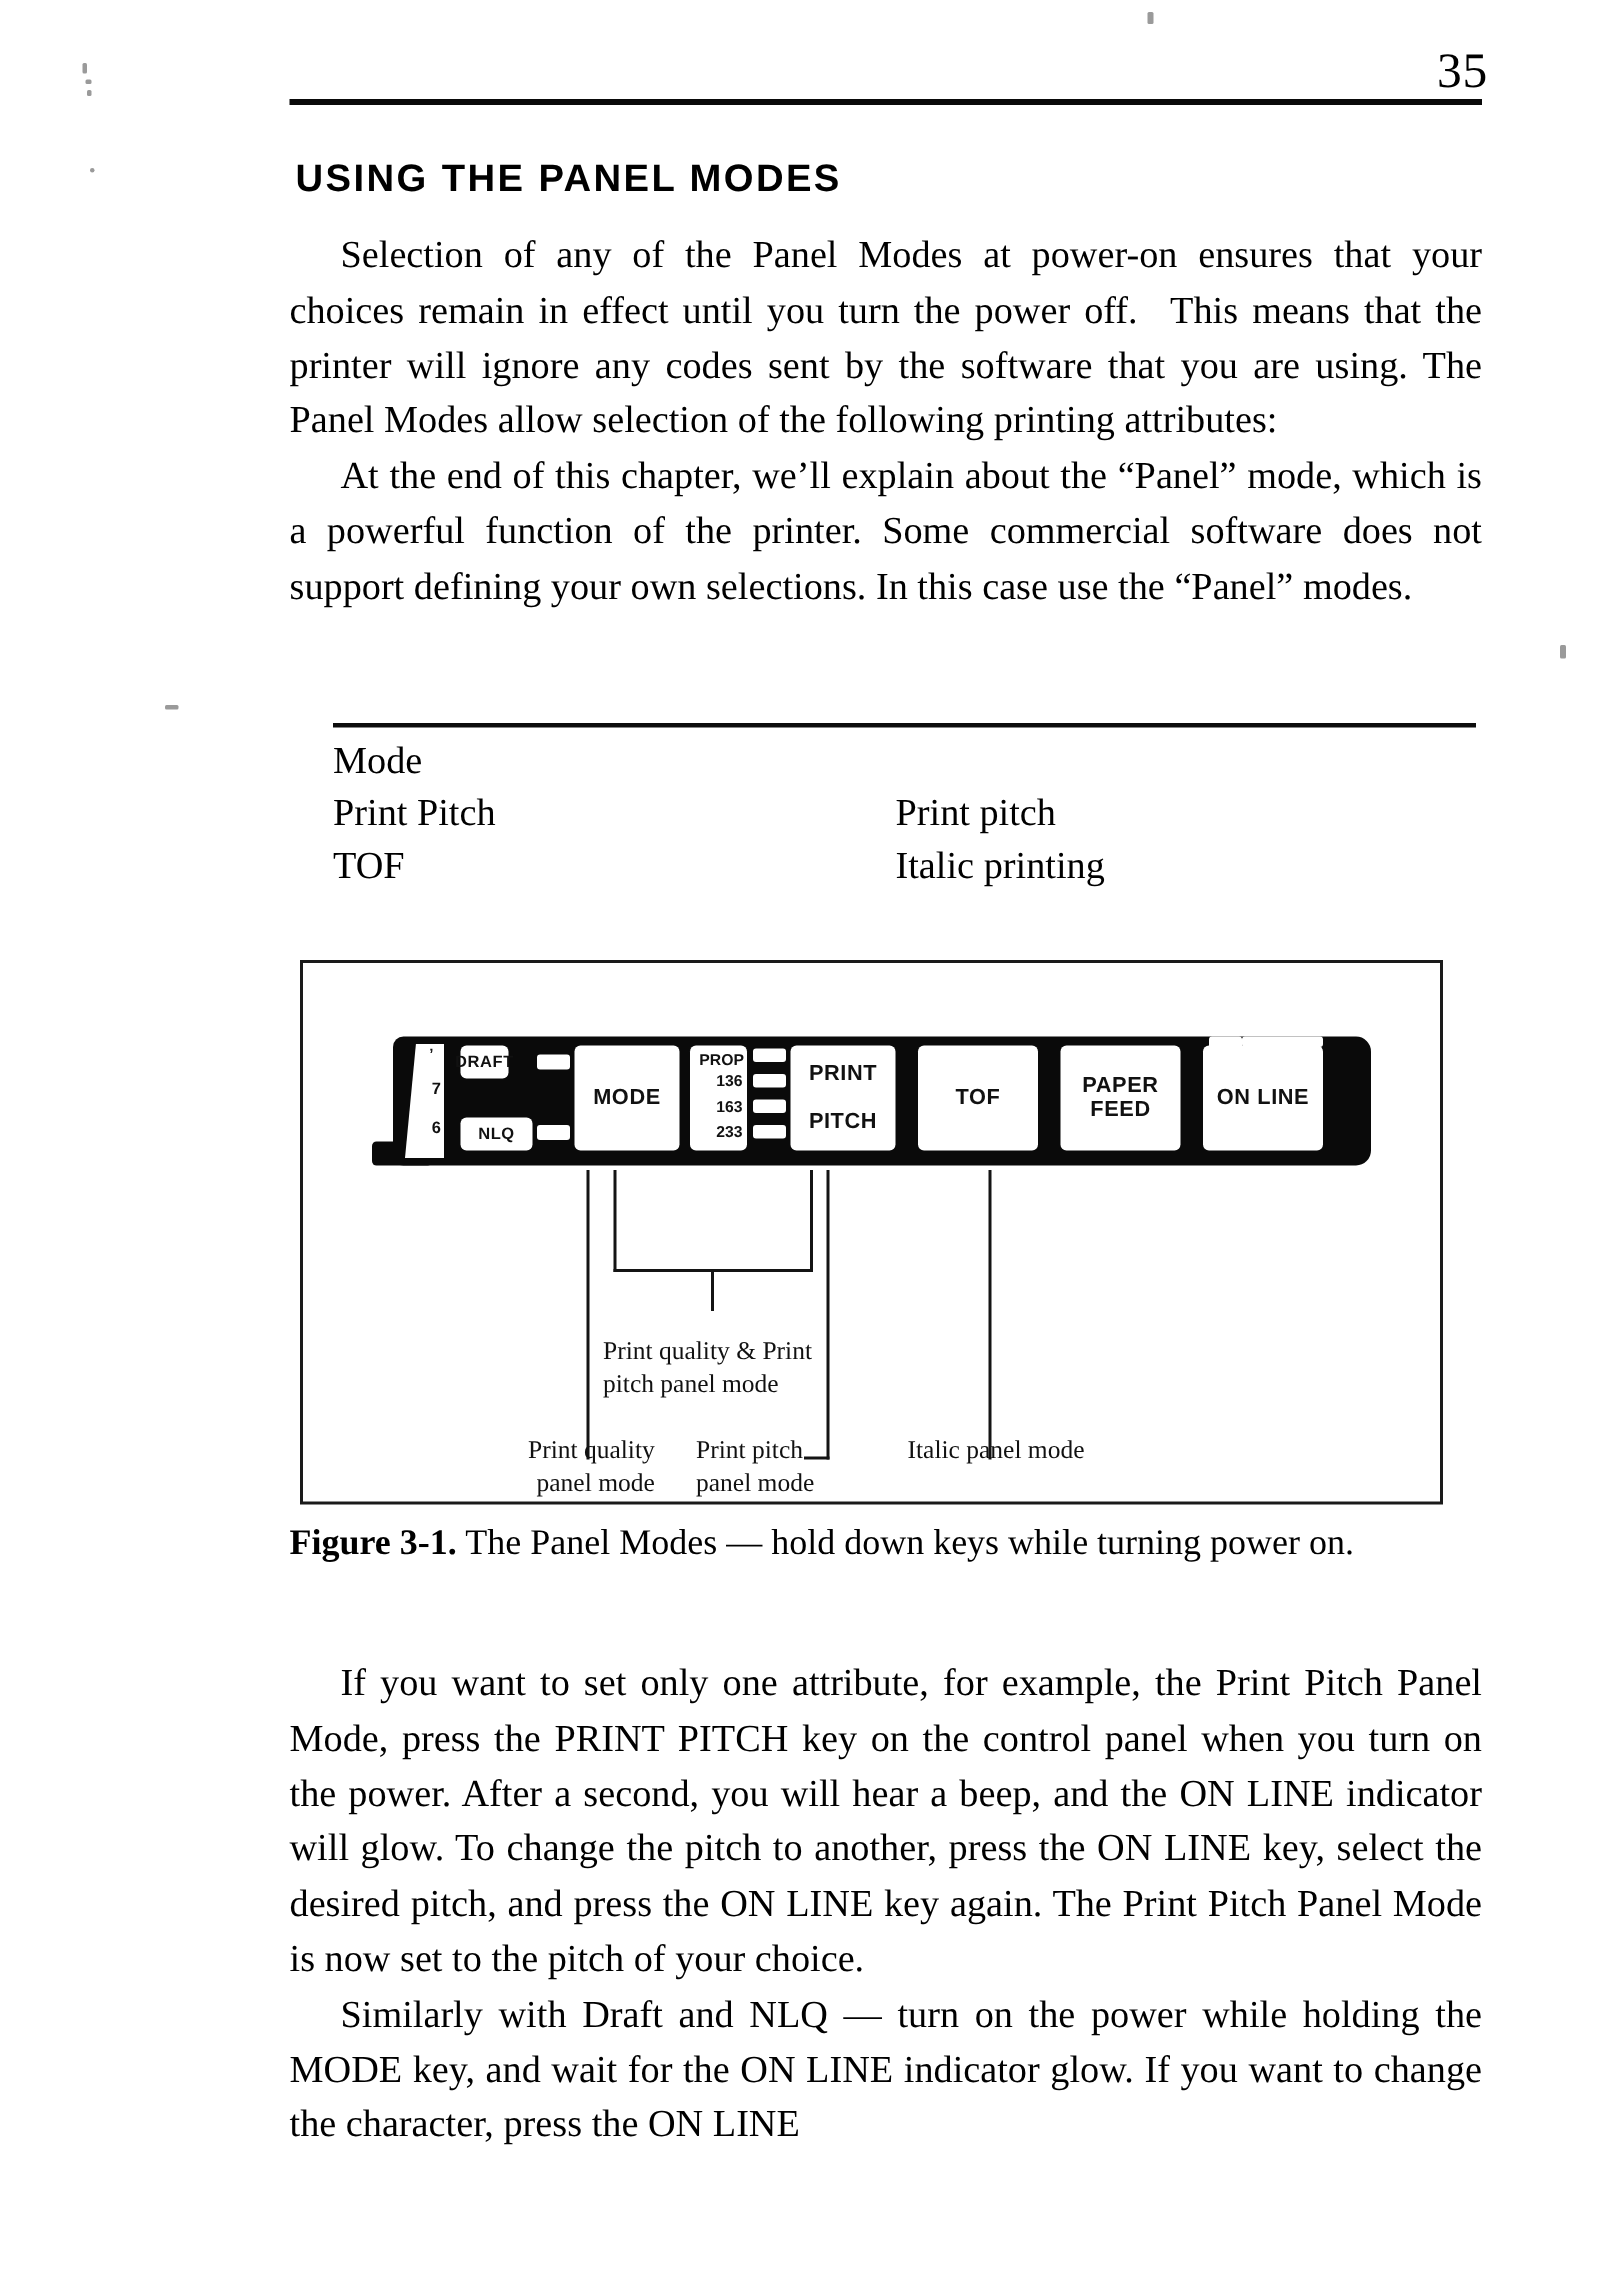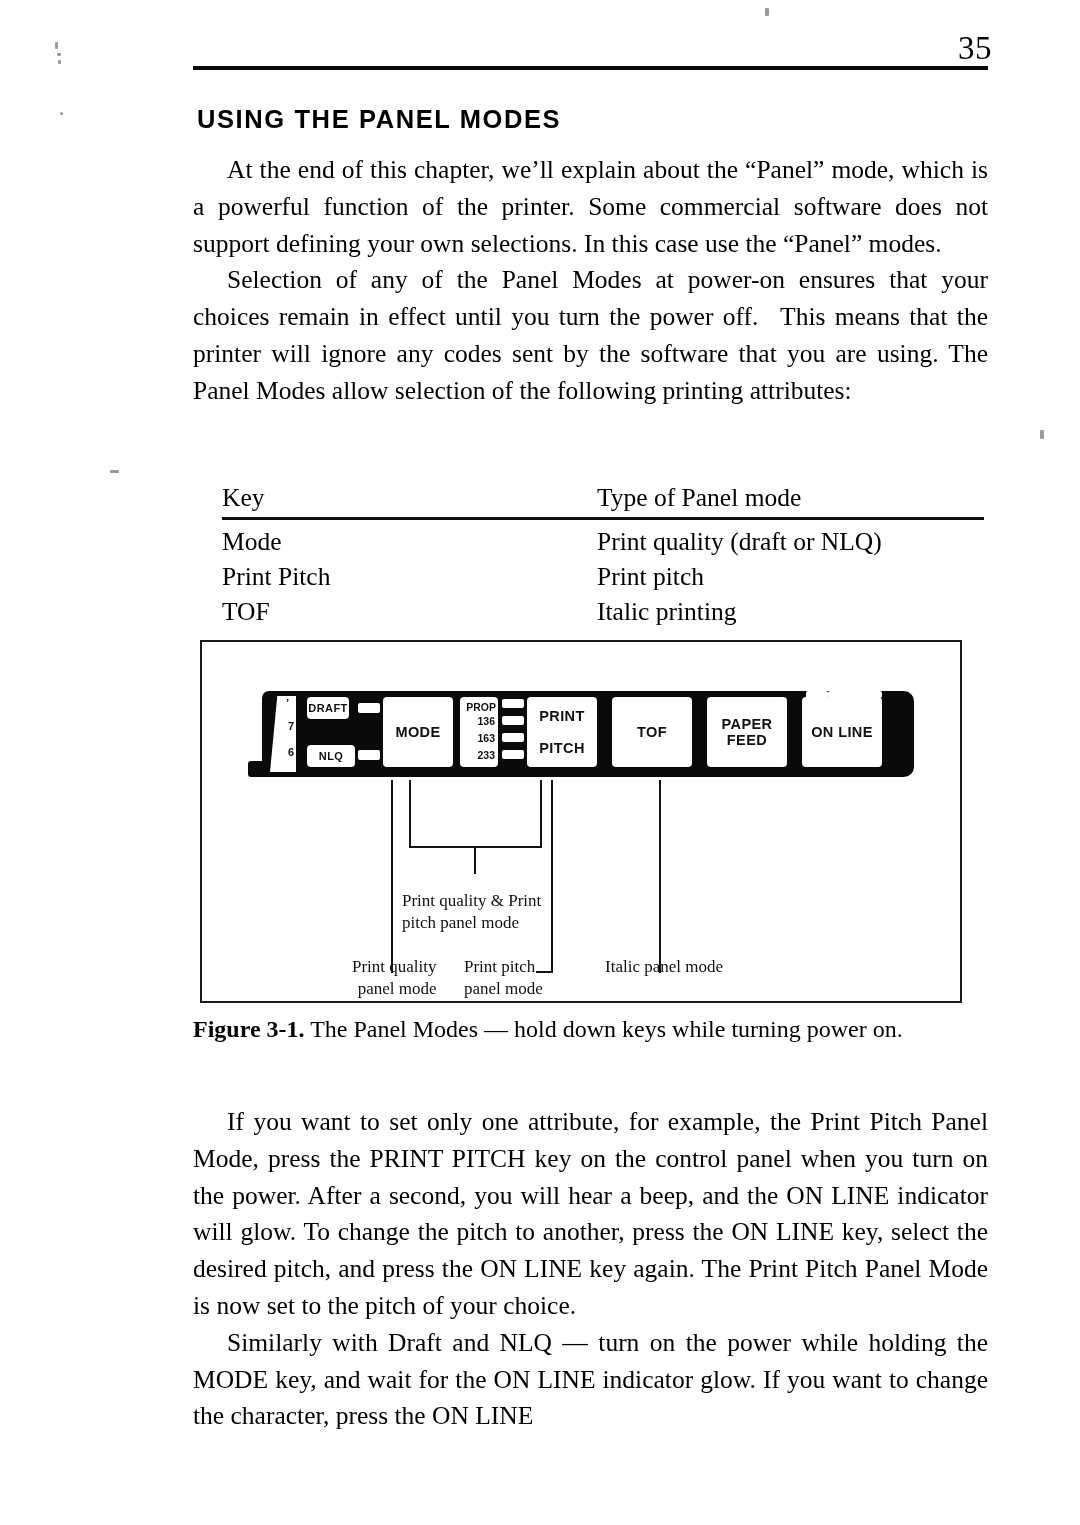--- a/index.html
+++ b/index.html
@@ -249,33 +249,28 @@
 <div class="speckle" style="left:765px;top:8px;width:4px;height:8px;border-radius:1px;"></div>
 <div class="speckle" style="left:1040px;top:430px;width:4px;height:9px;border-radius:1px;"></div>
 <div class="speckle" style="left:212px;top:968px;width:5px;height:4px;border-radius:1px;"></div>
 
 <div class="page-number">35</div>
 <div class="head-rule"></div>
 
 <h1 class="section-title">USING THE PANEL MODES</h1>
 
 <div class="body-col" id="para-block-1">
+  <p>Selection of any of the Panel Modes at power-on ensures that your choices remain in effect until you turn the power off.  This means that the printer will ignore any codes sent by the software that you are using. The Panel Modes allow selection of the following printing attributes:</p>
   <p>At the end of this chapter, we’ll explain about the “Panel” mode, which is a powerful function of the printer. Some commercial software does not support defining your own selections. In this case use the “Panel” modes.</p>
-  <p>Selection of any of the Panel Modes at power-on ensures that your choices remain in effect until you turn the power off.  This means that the printer will ignore any codes sent by the software that you are using. The Panel Modes allow selection of the following printing attributes:</p>
 </div>
 
 <div class="keytable">
-  <div class="krow header">
-    <div class="kcell-key">Key</div>
-    <div class="kcell-type">Type of Panel mode</div>
-  </div>
   <div class="krule"></div>
   <div class="krow data">
     <div class="kcell-key">Mode</div>
-    <div class="kcell-type">Print quality (draft or NLQ)</div>
   </div>
   <div class="krow data">
     <div class="kcell-key">Print Pitch</div>
     <div class="kcell-type">Print pitch</div>
   </div>
   <div class="krow data">
     <div class="kcell-key">TOF</div>
     <div class="kcell-type">Italic printing</div>
   </div>
 </div>
@@ -285,21 +280,21 @@
   <div class="panel">
     <div class="bezel"></div>
     <div class="lip"></div>
 
     <div class="scale">
       <span class="s0">’</span>
       <span class="s1">7</span>
       <span class="s2">6</span>
     </div>
 
-    <div class="key small" style="left:59px;top:10px;width:42px;height:22px;">DRAFT</div>
+    <div class="key small" style="left:59px;top:10px;width:32px;height:22px;">DRAFT</div>
     <div class="lamp" style="left:110px;top:16px;width:22px;height:10px;"></div>
     <div class="key small" style="left:59px;top:58px;width:48px;height:22px;">NLQ</div>
     <div class="lamp" style="left:110px;top:63px;width:22px;height:10px;"></div>
 
     <div class="key big" style="left:135px;top:10px;width:70px;height:70px;">MODE</div>
 
     <div class="pitch-plate" style="left:212px;top:10px;width:38px;height:70px;">
       <span class="p0">PROP</span>
       <span class="p1">136</span>
       <span class="p2">163</span>

